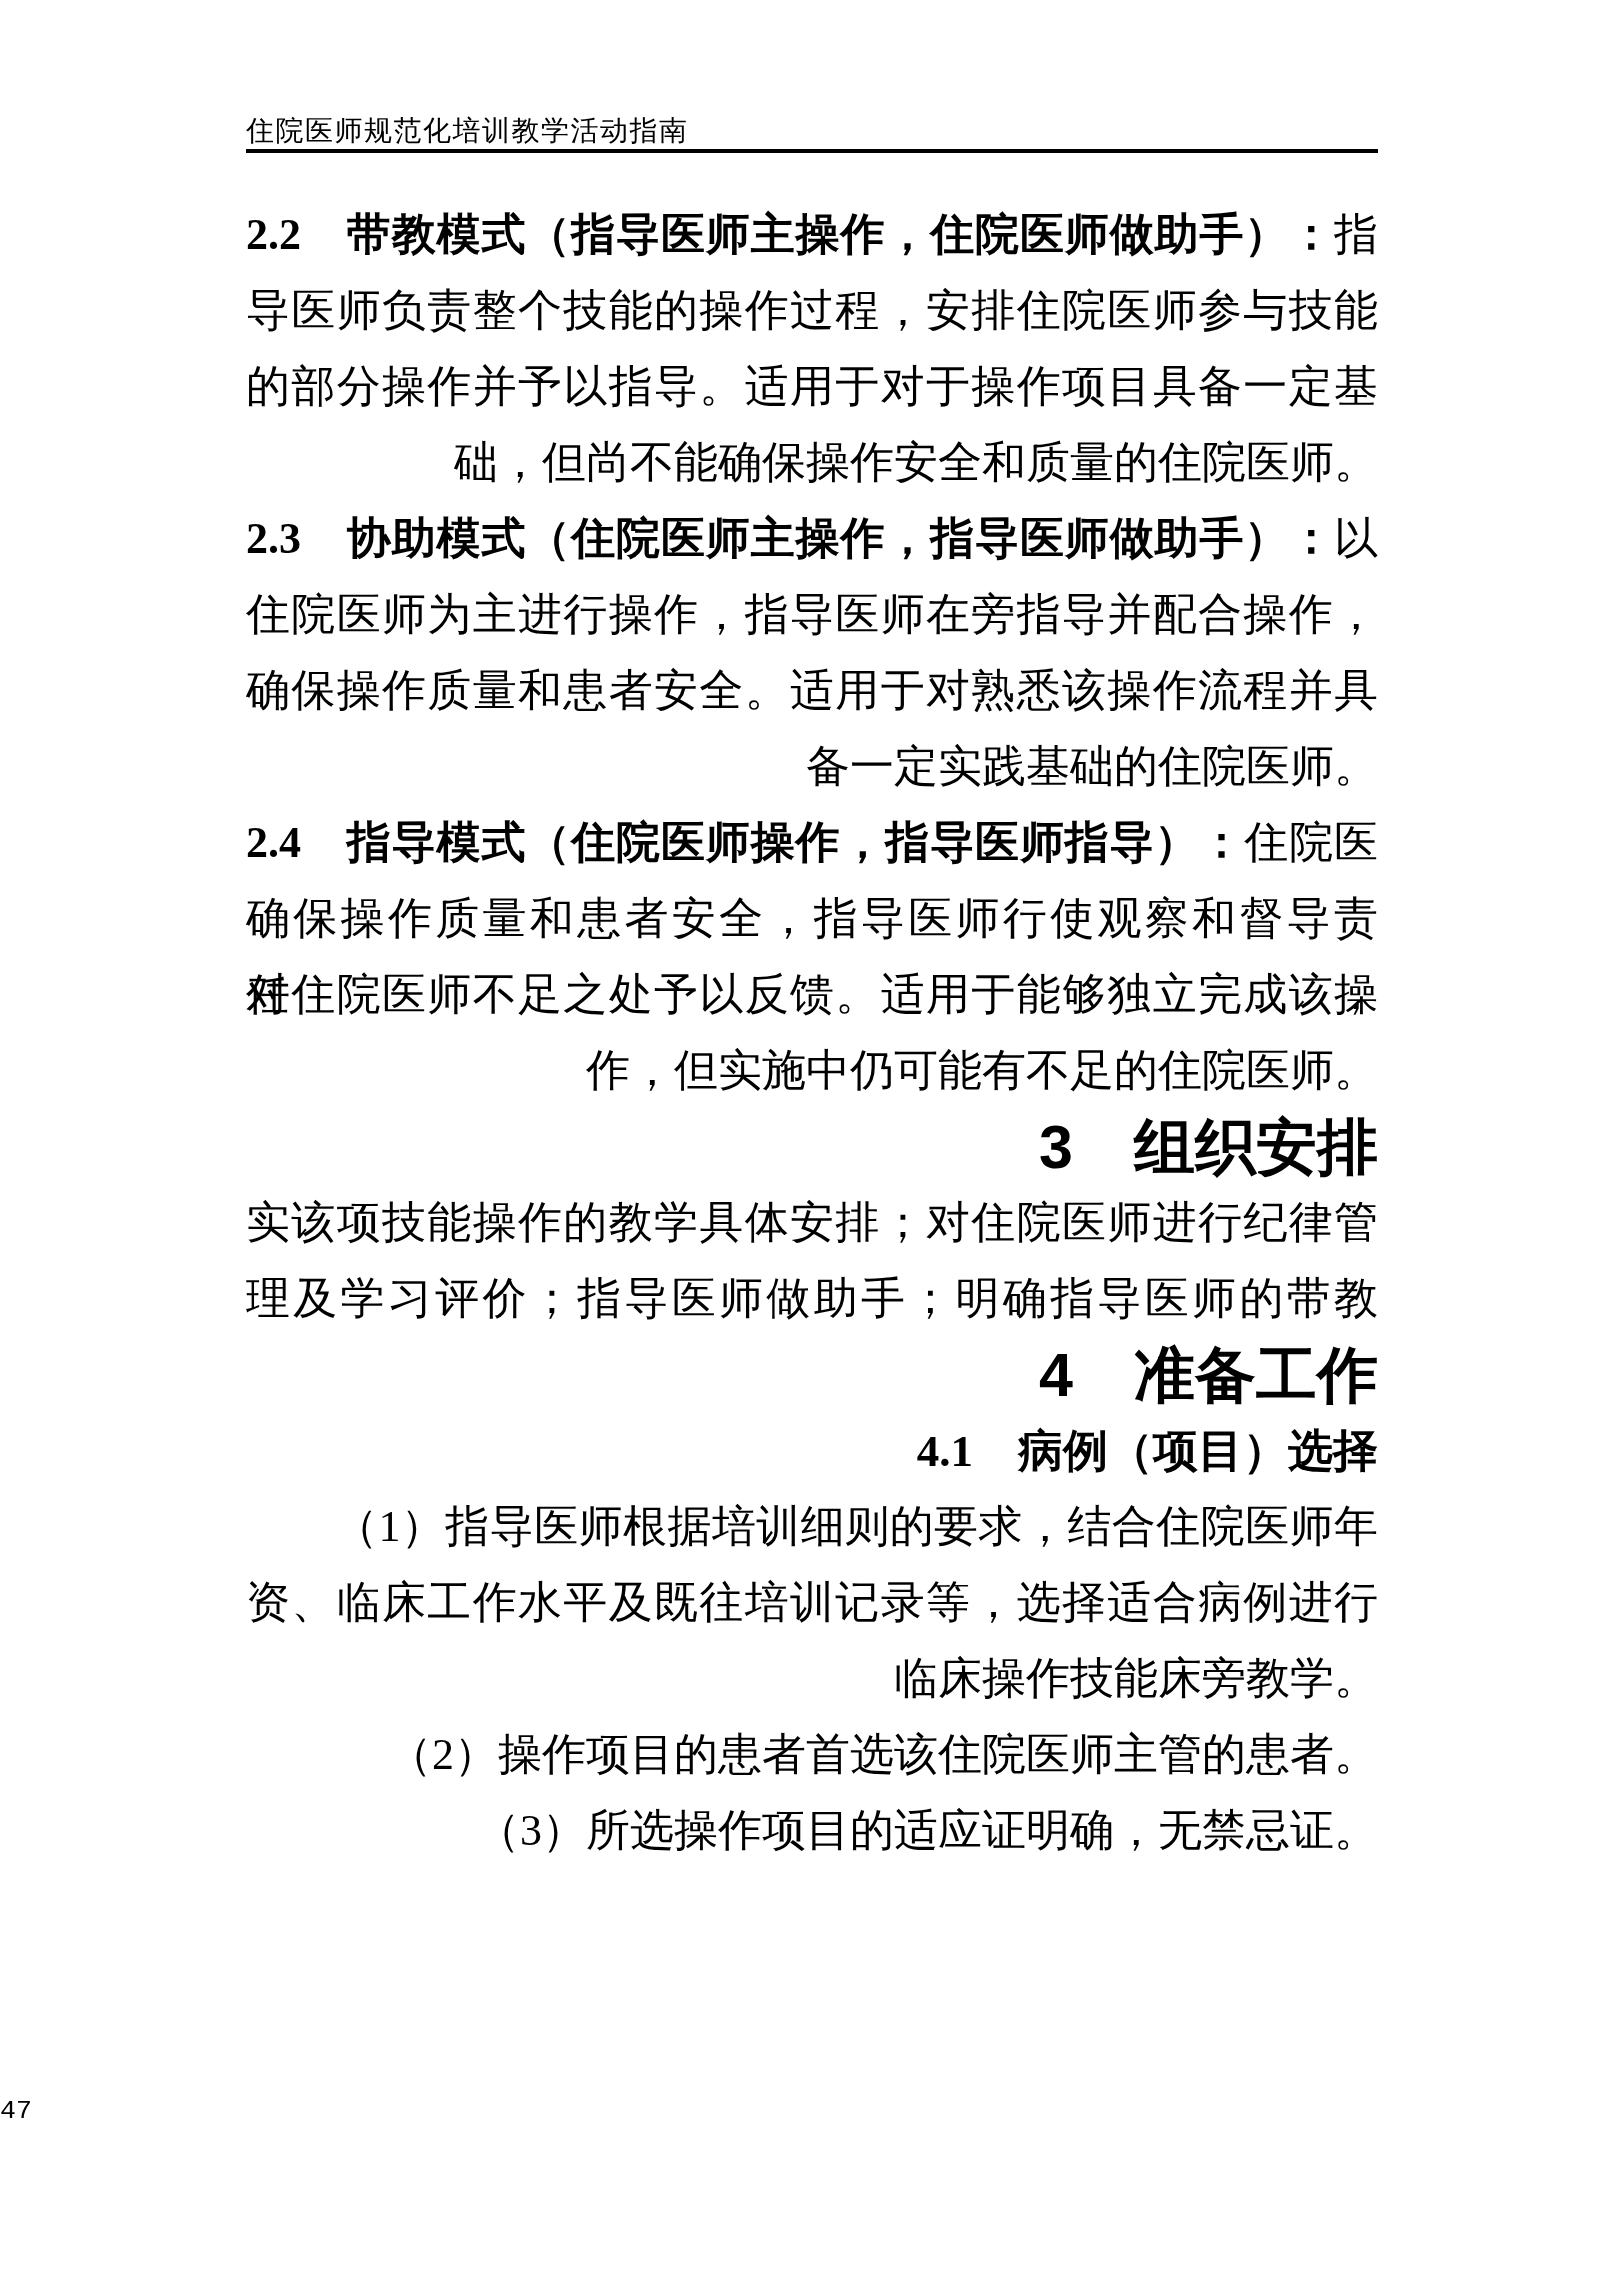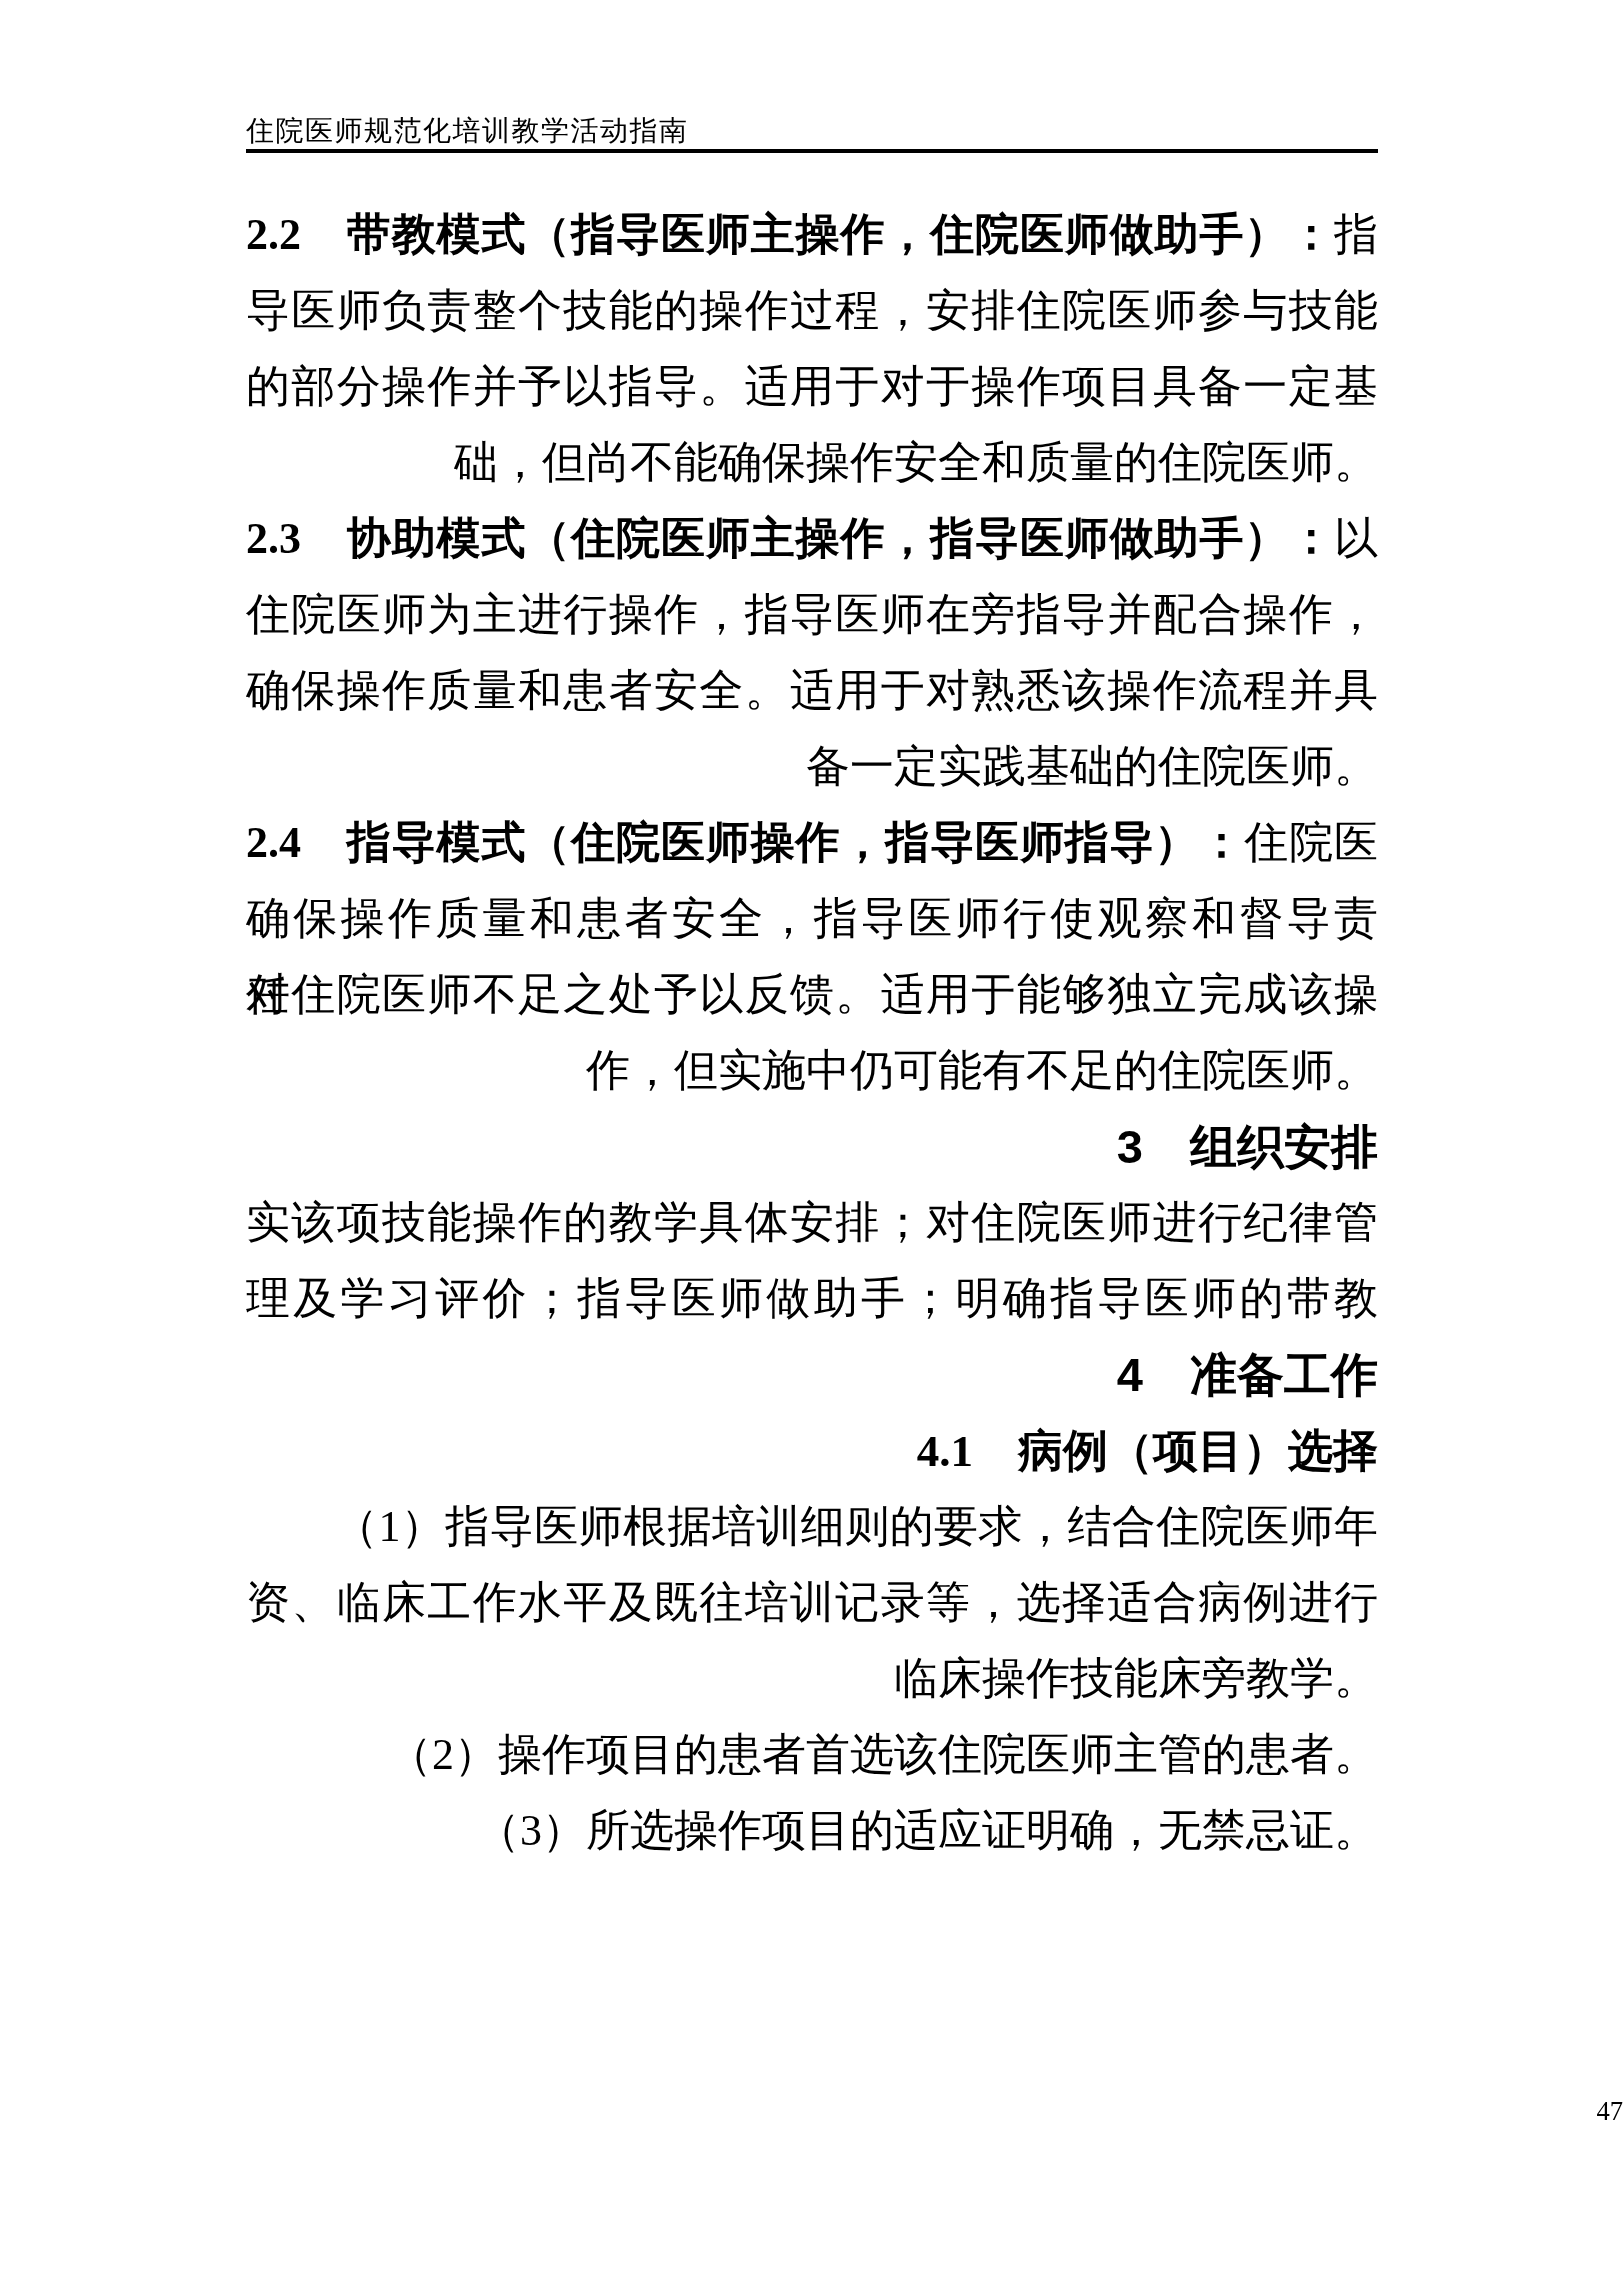--- a/index.html
+++ b/index.html
@@ -50,35 +50,35 @@
     text-justify: inter-character;
   }
   .line.indent {
     text-indent: 88px;
   }
   .seg-b {
     font-weight: bold;
   }
   .line.heading {
     font-family: "Liberation Sans", sans-serif;
-    font-size: 47px;
+    font-size: 61px;
     font-weight: bold;
   }
   .line.subheading {
     font-size: 45px;
     font-weight: bold;
   }
   .page-number {
     position: absolute;
     top: 2096px;
     left: 0;
     width: 1623px;
-    text-align: right;
+    text-align: left;
     font-size: 26.6px;
-    font-family: Liberation Serif, serif;
+    font-family: Liberation Mono, monospace;
   }
 </style>
 </head>
 <body>
 
 <div class="page-header">
   <span>住院医师规范化培训教学活动指南</span>
 </div>
 
 <div class="header-rule"></div>

